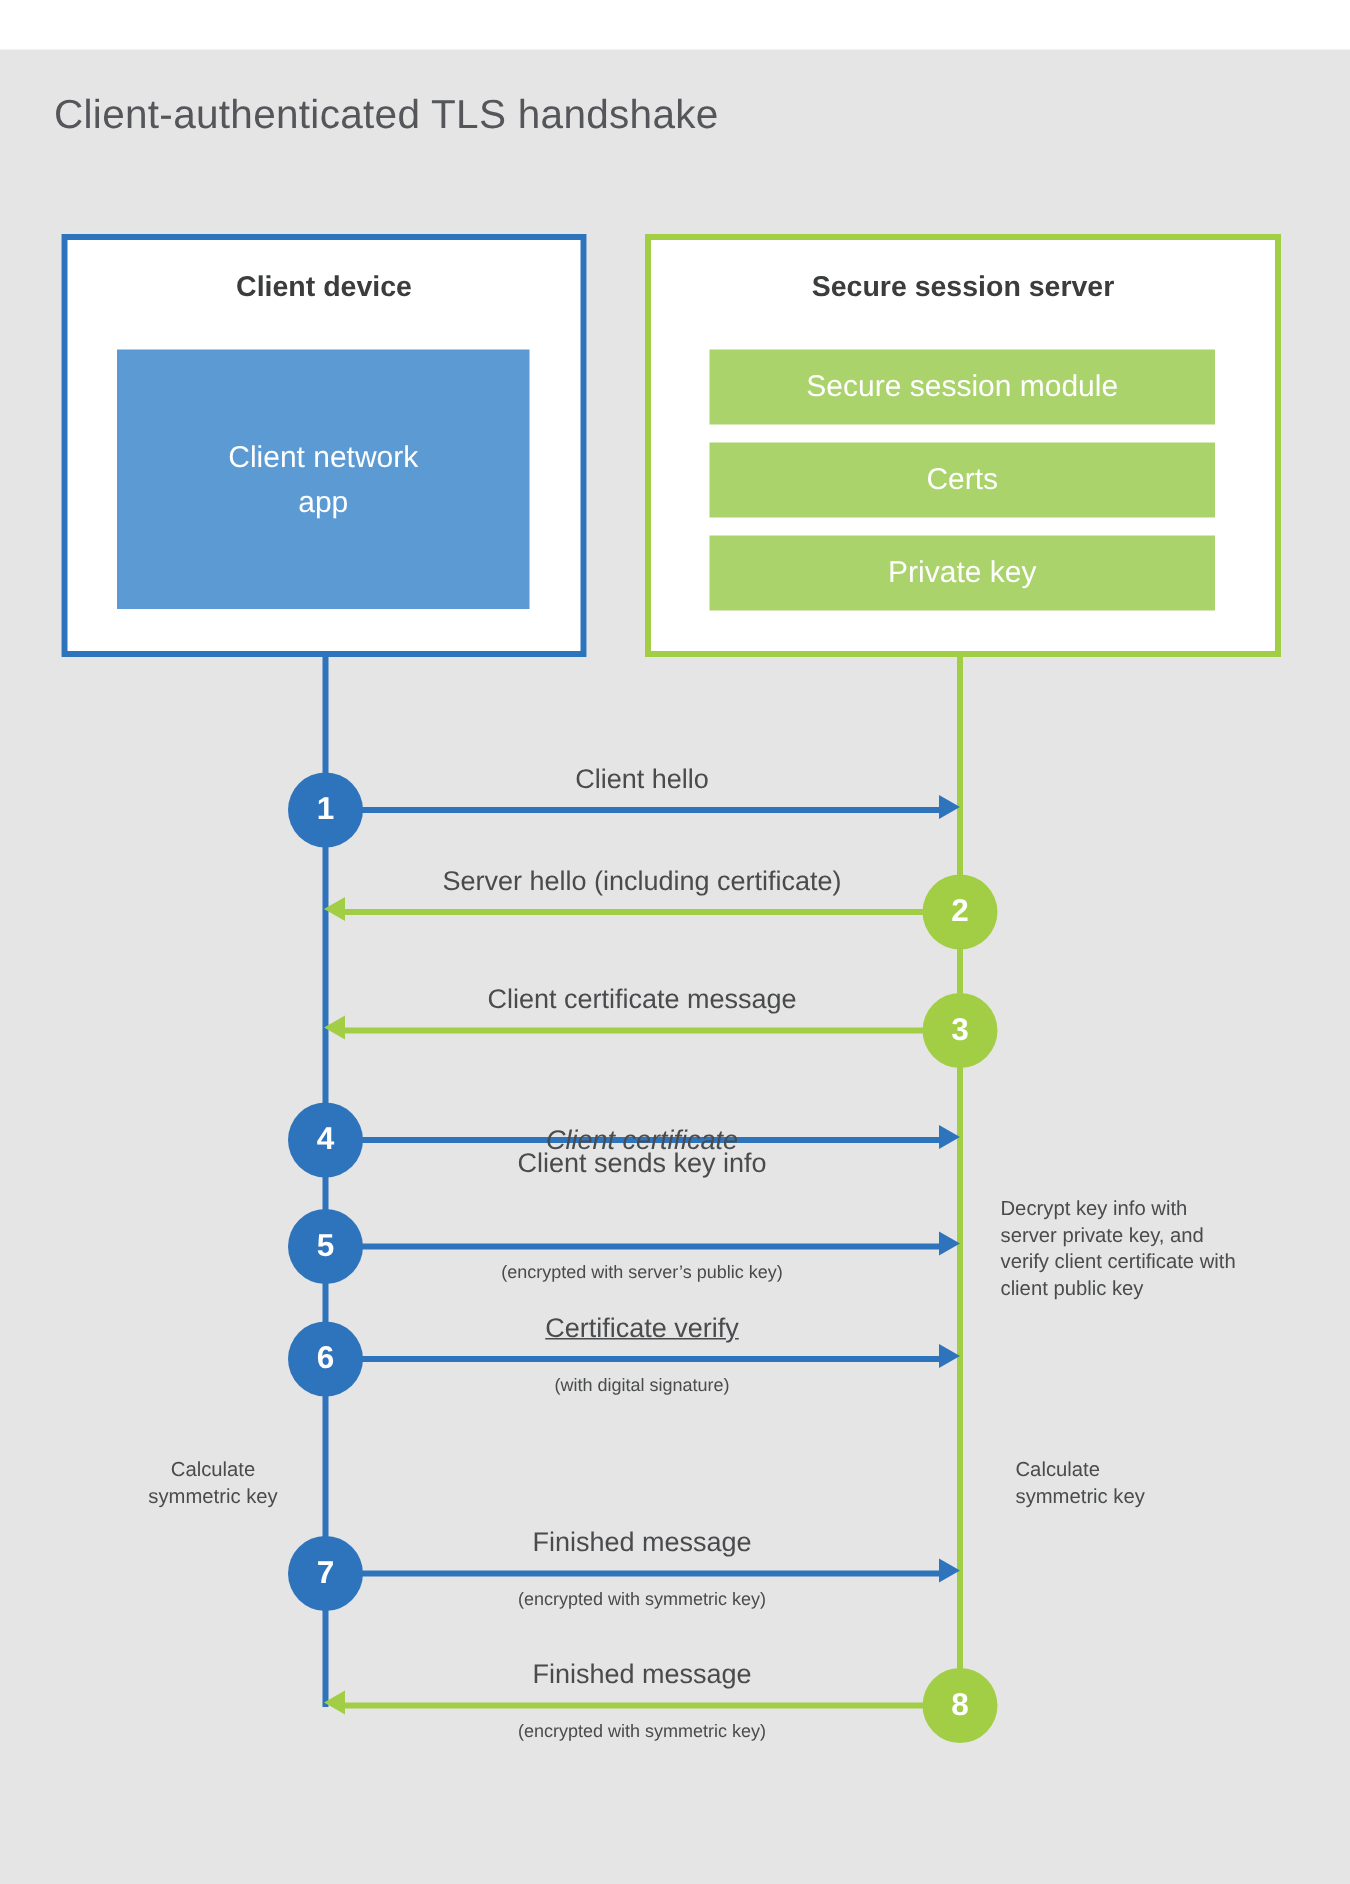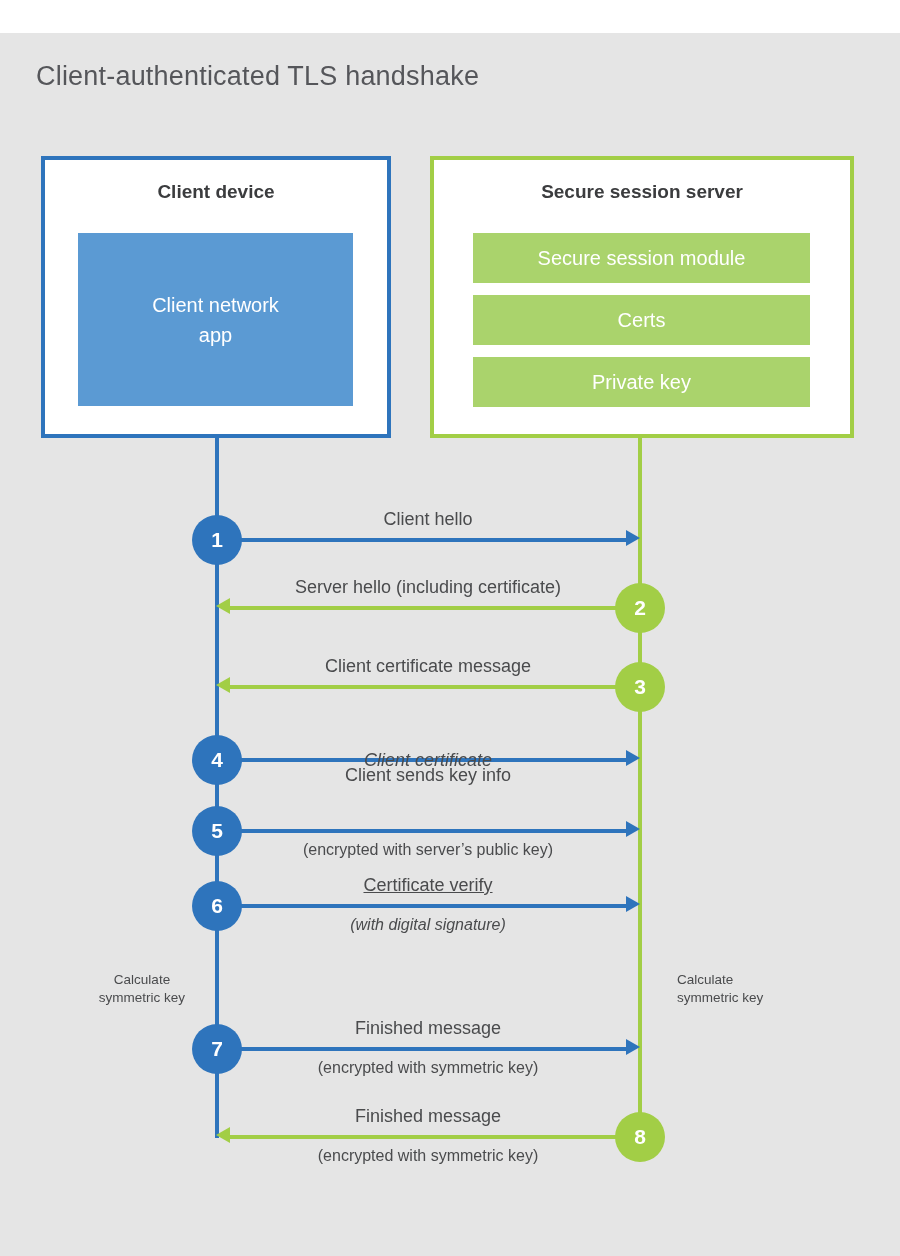--- a/index.html
+++ b/index.html
@@ -49,21 +49,21 @@
     position: absolute; width: 50px; height: 50px; border-radius: 50%;
     display: flex; align-items: center; justify-content: center;
     color: #ffffff; font-size: 21px; font-weight: 700; z-index: 3;
   }
   .mlabel {
     position: absolute; left: 428px; transform: translateX(-50%);
     font-size: 18px; color: #4a4b4d; white-space: nowrap; z-index: 4;
   }
   .msub {
     position: absolute; left: 428px; transform: translateX(-50%);
-    font-size: 16px; color: #4a4b4d; white-space: nowrap; z-index: 4;
+    font-size: 12px; color: #4a4b4d; white-space: nowrap; z-index: 4;
   }
 
   .side-note { position: absolute; font-size: 13.5px; line-height: 17.5px; color: #4a4b4d; }
   #decrypt-note { left: 667px; top: 764px; width: 160px; text-align: left; }
   #calc-left    { left: 90px;  top: 938px; width: 104px; text-align: center; }
   #calc-right   { left: 677px; top: 938px; width: 104px; text-align: left; }
 </style>
 </head>
 <body>
 
@@ -109,29 +109,30 @@
       <div class="mlabel" style="top: 717px; font-style: italic;">Client certificate</div>
       <div class="shaft" style="top: 796px; background: rgb(46, 116, 188); left: 217px; width: 410px;"></div>
       <div class="head" style="top: 788px; border-top: 8px solid transparent; border-bottom: 8px solid transparent; left: 626px; border-left: 14px solid rgb(46, 116, 188);"></div>
       <div class="circle" style="left: 192px; top: 773px; background: rgb(46, 116, 188);">5</div>
       <div class="mlabel" style="top: 732px;">Client sends key info</div>
       <div class="msub" style="top: 808px;">(encrypted with server’s public key)</div>
       <div class="shaft" style="top: 871px; background: rgb(46, 116, 188); left: 217px; width: 410px;"></div>
       <div class="head" style="top: 863px; border-top: 8px solid transparent; border-bottom: 8px solid transparent; left: 626px; border-left: 14px solid rgb(46, 116, 188);"></div>
       <div class="circle" style="left: 192px; top: 848px; background: rgb(46, 116, 188);">6</div>
       <div class="mlabel" style="top: 842px; text-decoration: underline;">Certificate verify</div>
-      <div class="msub" style="top: 883px; font-style: italic;">(with digital signature)</div>
+      <div class="msub" style="top: 883px;">(with digital signature)</div>
       <div class="shaft" style="top: 1014px; background: rgb(46, 116, 188); left: 217px; width: 410px;"></div>
       <div class="head" style="top: 1006px; border-top: 8px solid transparent; border-bottom: 8px solid transparent; left: 626px; border-left: 14px solid rgb(46, 116, 188);"></div>
       <div class="circle" style="left: 192px; top: 991px; background: rgb(46, 116, 188);">7</div>
       <div class="mlabel" style="top: 985px;">Finished message</div>
       <div class="msub" style="top: 1026px;">(encrypted with symmetric key)</div>
       <div class="shaft" style="top: 1102px; background: rgb(162, 206, 70); left: 230px; width: 410px;"></div>
       <div class="head" style="top: 1094px; border-top: 8px solid transparent; border-bottom: 8px solid transparent; left: 216px; border-right: 14px solid rgb(162, 206, 70);"></div>
       <div class="circle" style="left: 615px; top: 1079px; background: rgb(162, 206, 70);">8</div>
       <div class="mlabel" style="top: 1073px;">Finished message</div>
       <div class="msub" style="top: 1114px;">(encrypted with symmetric key)</div>
     </div>
 
+  <div class="side-note" id="decrypt-note">Decrypt key info with server private key, and verify client certificate with client public key</div>
   <div class="side-note" id="calc-left">Calculate symmetric key</div>
   <div class="side-note" id="calc-right">Calculate symmetric key</div>
 
 </div>
 
 </body></html>

